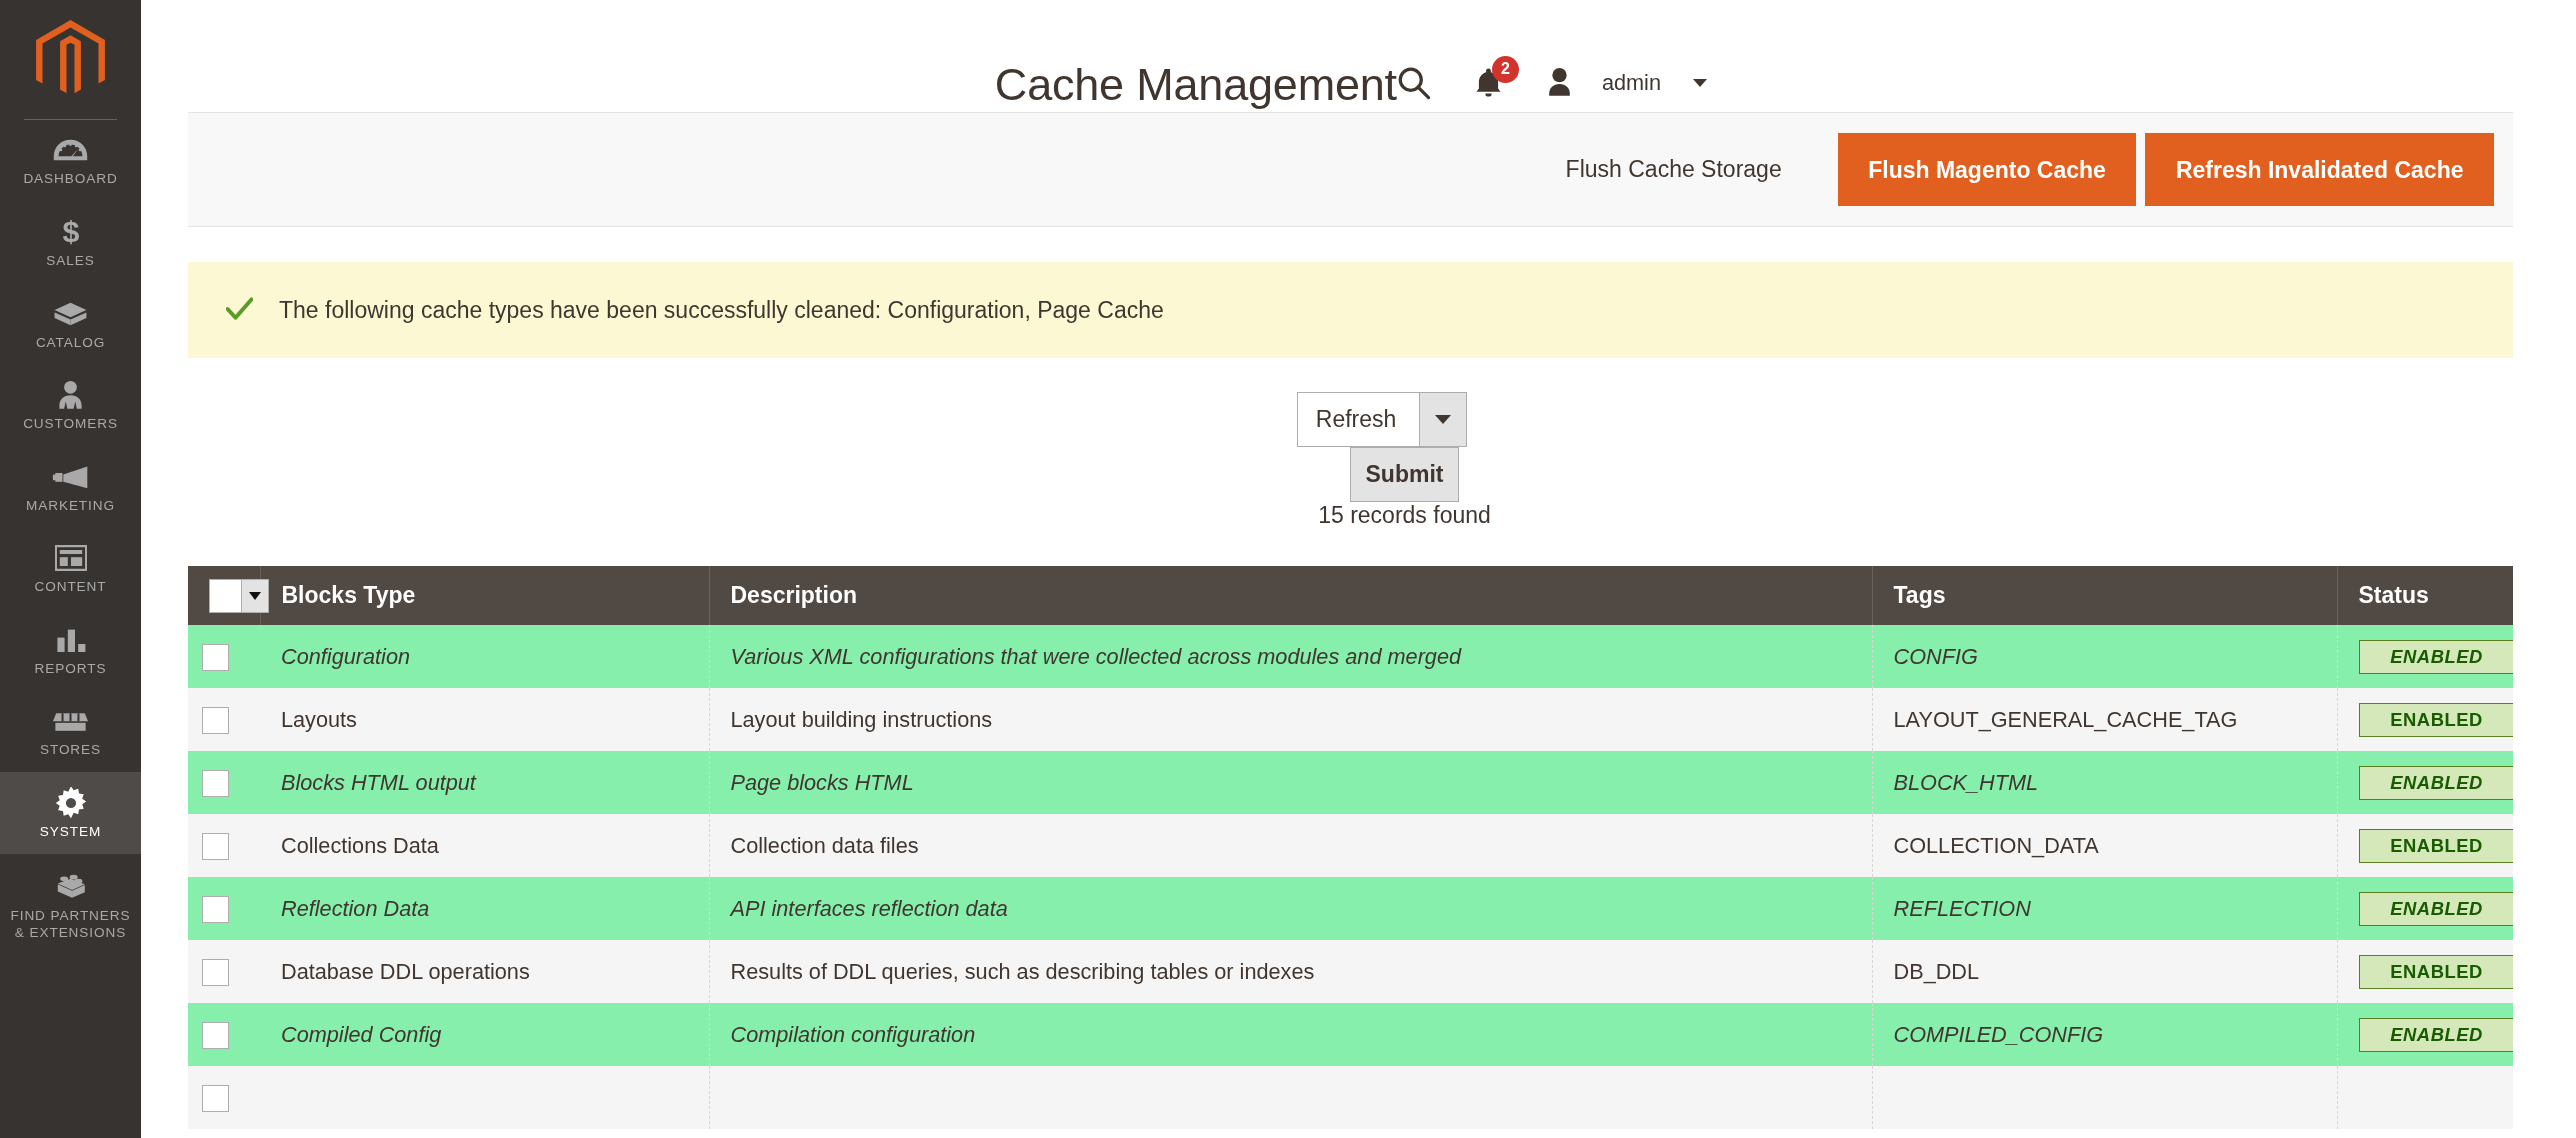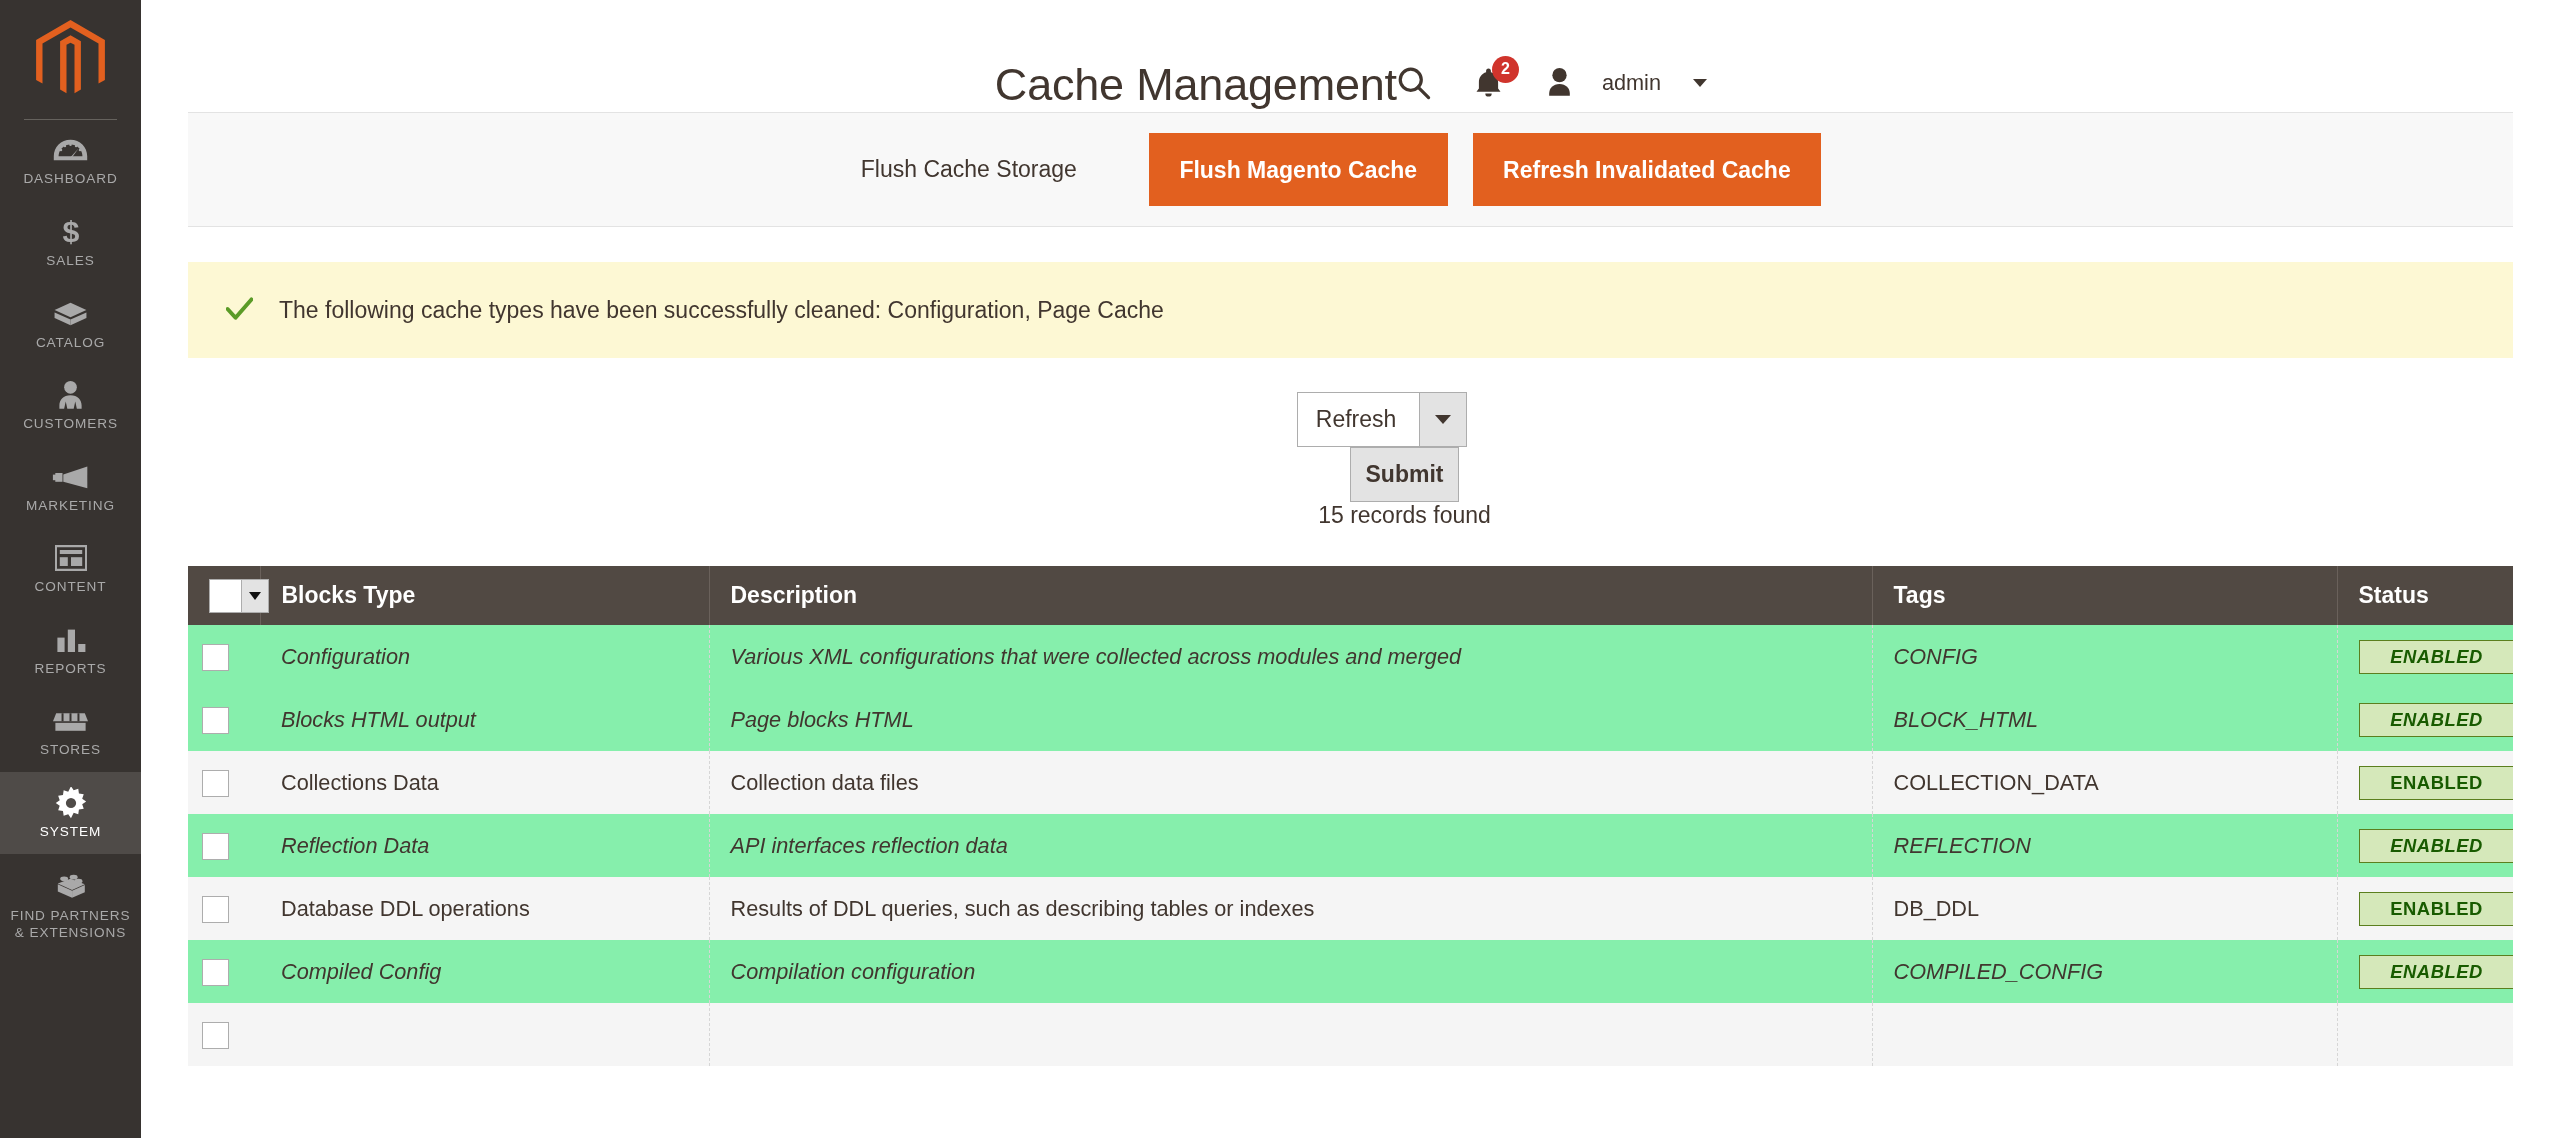--- a/index.html
+++ b/index.html
@@ -155,23 +155,23 @@
 
   
   .action-bar {
     margin: 14.4px 63px 0 47px;
     background: #f8f8f8;
     border-top: 1.6px solid #e3e3e3;
     border-bottom: 1.6px solid #e3e3e3;
     height: 115px;
     display: flex;
     align-items: center;
-    justify-content: center;
+    justify-content: flex-end;
     padding-right: 19px;
-    gap: 16px;
+    gap: 0;
   }
   .link-btn {
     font-size: 23px;
     color: #41362f;
     cursor: pointer;
     margin-right: 47px;
   }
   .primary-btn {
     background: #e2601f;
     color: #ffffff;
@@ -571,20 +571,27 @@
         <tbody>
 
           <tr class="even">
             <td><span class="row-check"></span></td>
             <td>Configuration</td>
             <td>Various XML configurations that were collected across modules and merged</td>
             <td>CONFIG</td>
             <td><span class="badge-enabled">ENABLED</span></td>
           </tr>
 
+          <tr class="odd">
+            <td><span class="row-check"></span></td>
+            <td>Layouts</td>
+            <td>Layout building instructions</td>
+            <td>LAYOUT_GENERAL_CACHE_TAG</td>
+            <td><span class="badge-enabled">ENABLED</span></td>
+          </tr>
 
           <tr class="even">
             <td><span class="row-check"></span></td>
             <td>Blocks HTML output</td>
             <td>Page blocks HTML</td>
             <td>BLOCK_HTML</td>
             <td><span class="badge-enabled">ENABLED</span></td>
           </tr>
 
           <tr class="odd">

